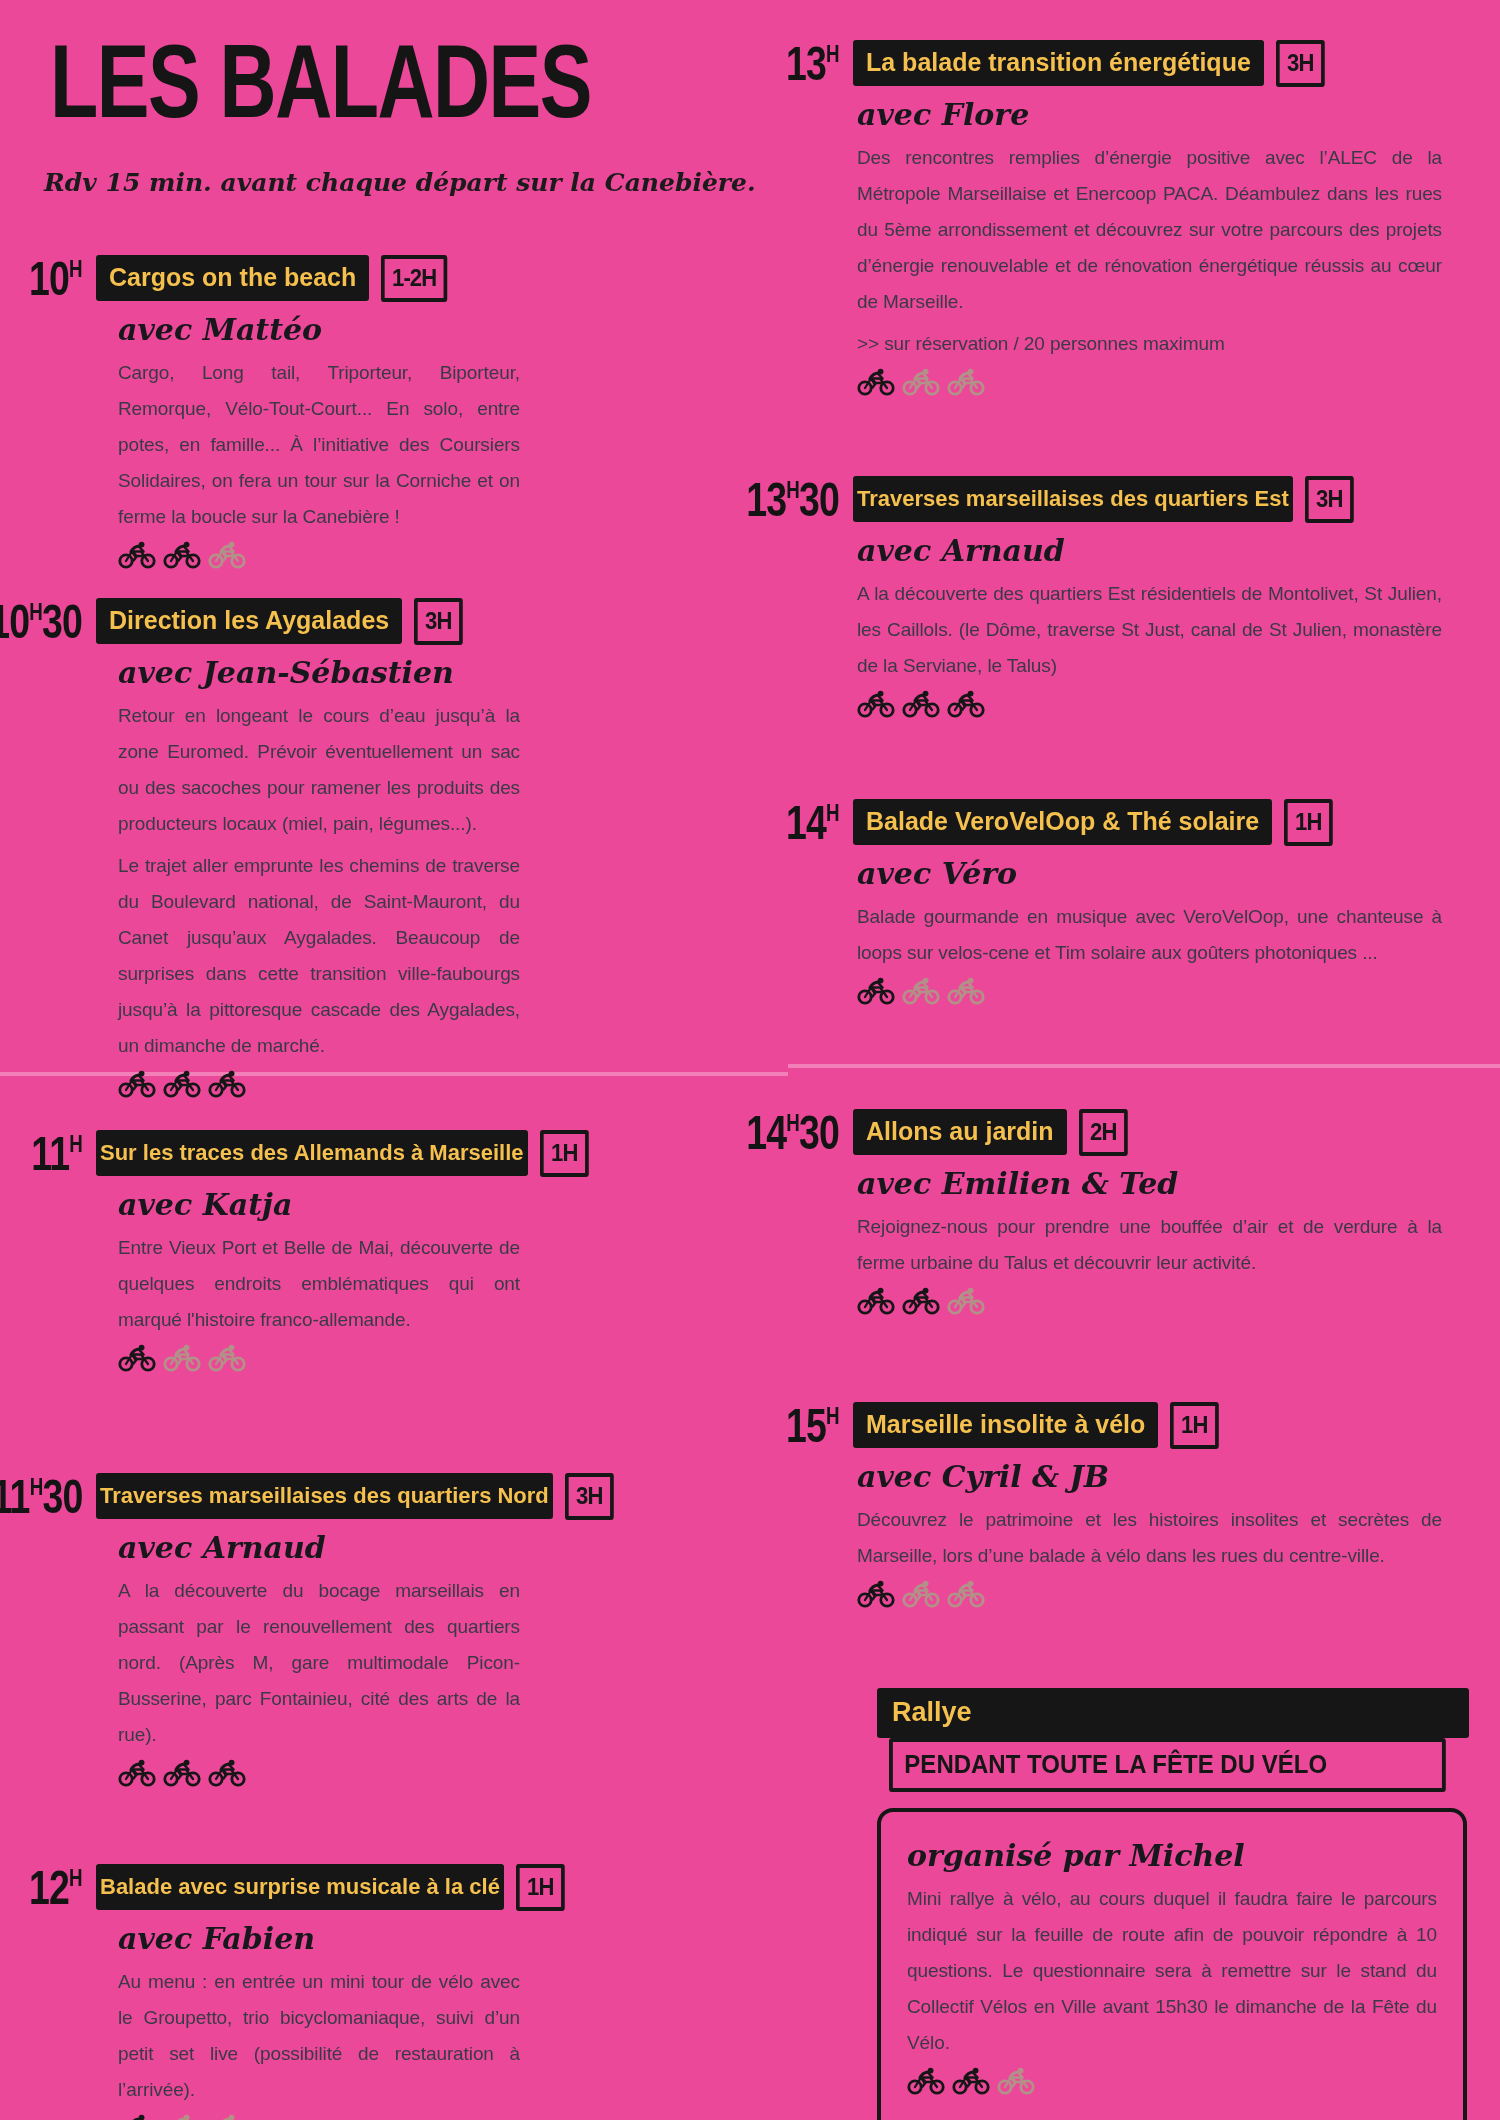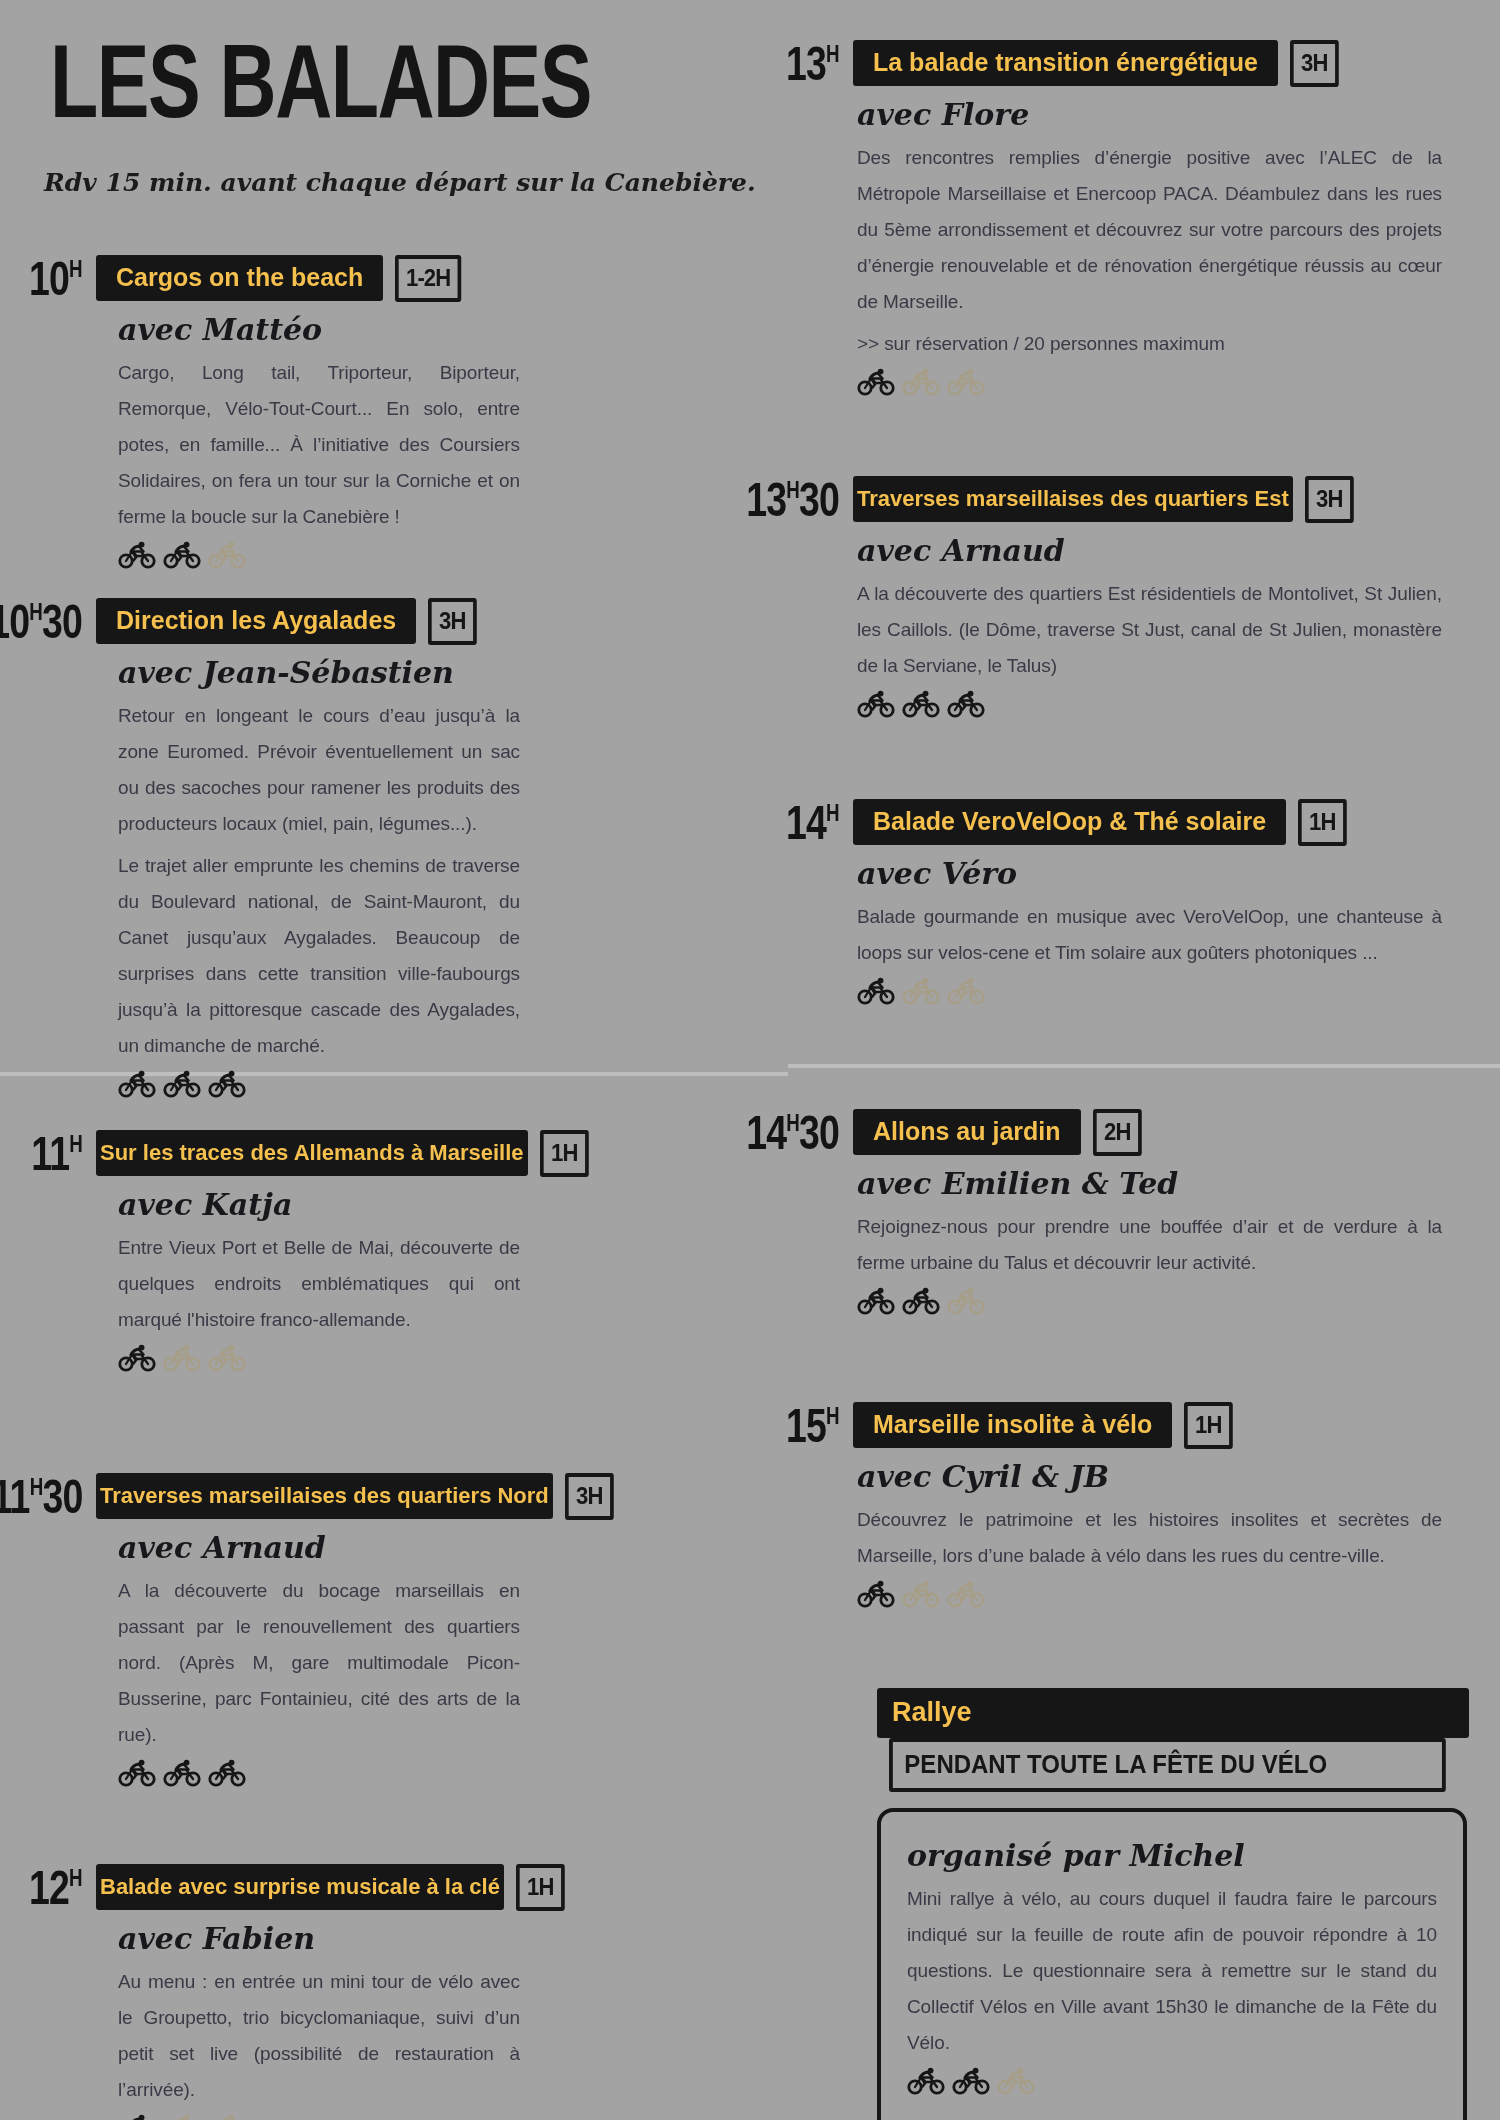--- a/index.html
+++ b/index.html
@@ -1,18 +1,18 @@
 <!DOCTYPE html>
 <html><head>
 <meta charset="utf-8">
 <style>
   html,body { margin:0; padding:0; background:#e8e8e8; }
   .poster {
     position:relative; width:1500px; height:2120px;
-    background:#a3a3a3; overflow:hidden;
+    background:#ec4899; overflow:hidden;
     font-family:"Liberation Sans", sans-serif; color:#161616;
   }
   .seam { position:absolute; height:4px; background:rgba(255,255,255,0.30); }
 
   .title {
     position:absolute; left:50px; top:22px;
     font-size:104px; font-weight:900; letter-spacing:-2px;
     transform:scaleX(0.76); transform-origin:left top;
     color:#151515; white-space:nowrap;
   }
@@ -27,21 +27,21 @@
   .time {
     position:absolute; right:calc(100% + 14px); top:-4px;
     font-weight:900; font-size:48px; letter-spacing:-1px;
     transform:scaleX(0.78); transform-origin:right top;
     white-space:nowrap; color:#141414;
   }
   .time sup { font-size:0.5em; vertical-align:18px; }
   .badge {
     background:#161616; color:#F5C04E;
     font-weight:700; font-size:25px; line-height:1;
-    padding:10px 20px 11px; border-radius:3px; white-space:nowrap;
+    padding:10px 13px 11px; border-radius:3px; white-space:nowrap;
   }
   .badge.long { font-size:22px; padding:12px 4px 12px; }
   .duration {
     border:4px solid #161616; color:#161616; border-radius:3px;
     font-weight:900; font-size:24px; line-height:1; letter-spacing:-1px;
     padding:7px 8px 8px; margin-left:12px; white-space:nowrap;
     transform:scaleX(0.92); transform-origin:left top;
   }
   .avec {
     font-family:"DejaVu Serif", serif; font-style:italic; font-weight:700;

